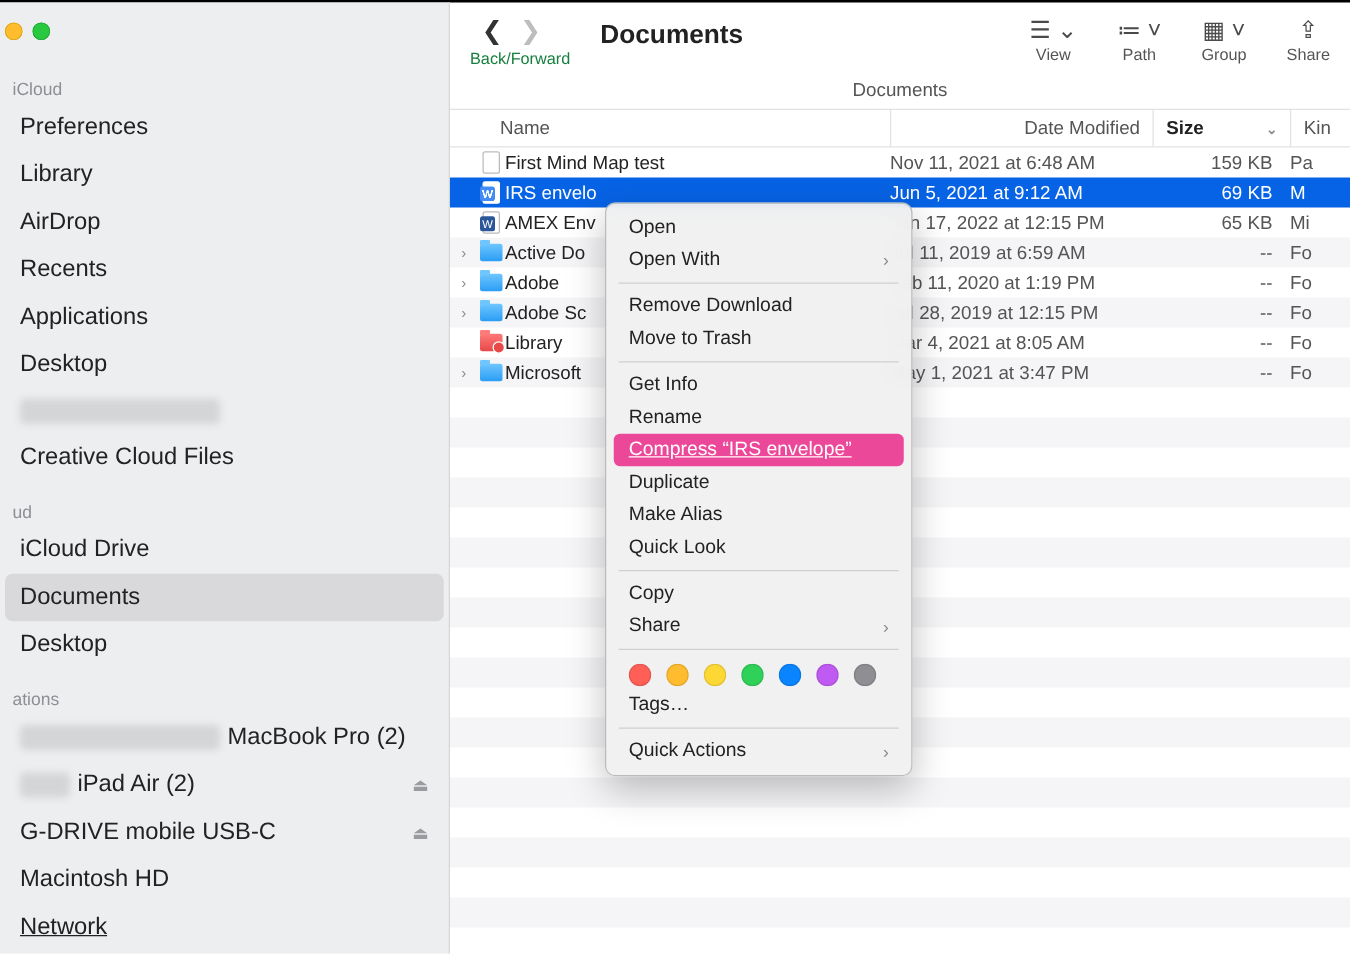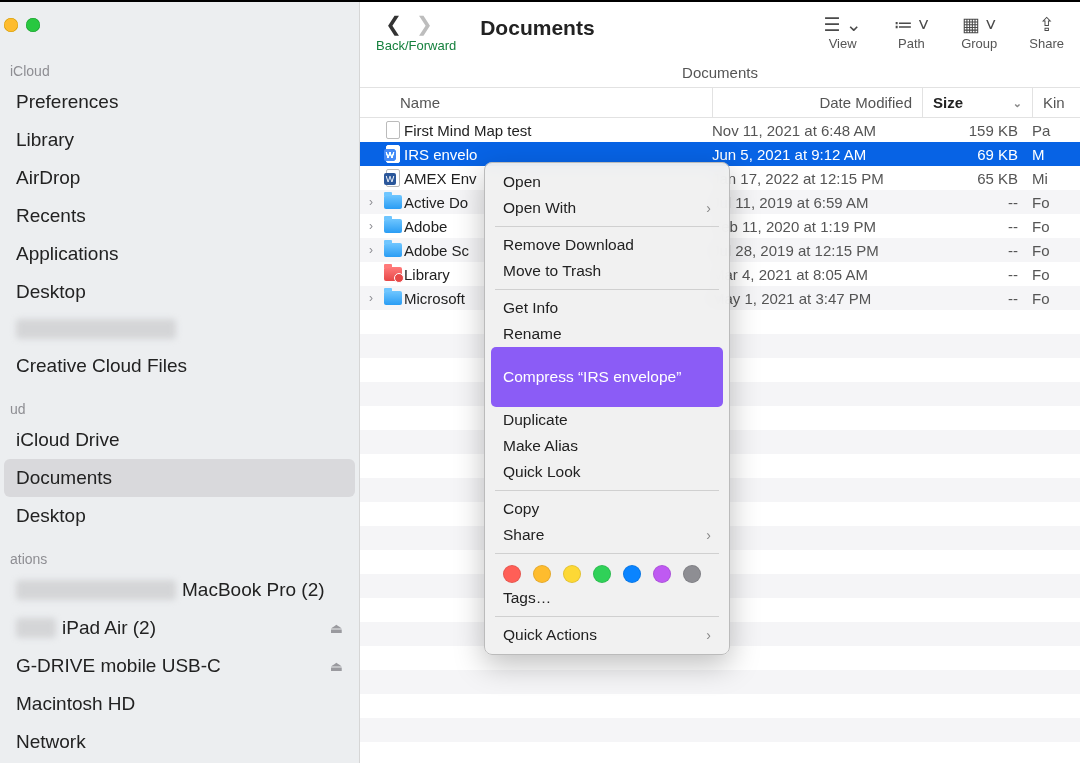--- a/index.html
+++ b/index.html
@@ -65,21 +65,21 @@
   .folder-ico{width:18px;height:14px;background:linear-gradient(#6fc6ff,#2a9df4);border-radius:2px;position:relative;}
   .folder-ico::before{content:"";position:absolute;top:-3px;left:0;width:8px;height:4px;background:#6fc6ff;border-radius:1px 1px 0 0;}
   .folder-ico.red{background:linear-gradient(#ff7a7a,#e74848);} .folder-ico.red::before{background:#ff7a7a;}
   .doc-ico{width:14px;height:18px;background:#fff;border:1px solid #bbb;border-radius:2px;position:relative;}
   .doc-ico.word::after{content:"W";position:absolute;left:-3px;top:3px;width:12px;height:12px;background:#2b579a;color:#fff;font-size:9px;line-height:12px;text-align:center;border-radius:2px;}
   .lib-badge::after{content:"";position:absolute;right:-2px;bottom:-2px;width:8px;height:8px;background:#e74848;border-radius:50%;border:1px solid #fff;}
 
   
   .ctxmenu{position:absolute;left:484px;top:162px;width:246px;background:#f0f0f0ee;border:1px solid #bbb;border-radius:8px;box-shadow:0 10px 30px rgba(0,0,0,.25);backdrop-filter:blur(8px);padding:6px 0;font-size:15.5px;}
   .mi{padding:4px 18px;display:flex;align-items:center;justify-content:space-between;cursor:default;}
-  .mi.highlight{background:#8b5cf6;color:#fff;margin:0 6px;border-radius:5px;padding:21px 12px;}
+  .mi.highlight{background:#ec4899;color:#fff;margin:0 6px;border-radius:5px;padding:4px 12px;text-decoration:underline;}
   .mi .sub{color:#888;font-size:14px;}
   .sep{height:1px;background:#d0d0d0;margin:5px 10px;}
   .tagrow{display:flex;gap:12px;padding:6px 18px 2px;}
   .tagdot{width:18px;height:18px;border-radius:50%;border:0.5px solid rgba(0,0,0,.1);} 
 </style>
 </head>
 <body>
 
 <div class="titlebar"></div>
 <div class="traffic">
@@ -129,21 +129,21 @@
             <span>G-DRIVE mobile USB-C</span>
           </span>
           <span class="eject">⏏</span>
         </div>
         <div class="sb-item">
           <span style="display: flex; align-items: center;">
             <span>Macintosh HD</span>
           </span>
         </div>
         <div class="sb-item">
-          <span style="display: flex; align-items: center;">
+          <span style="display: flex; align-items: center; text-decoration: underline;">
             <span>Network</span>
           </span>
         </div>
       </div>
   </div>
 
   <div class="main">
     <div class="toolbar">
       <div class="navbtns">
         <div class="chev"><span>❮</span><span class="dim">❯</span></div>

